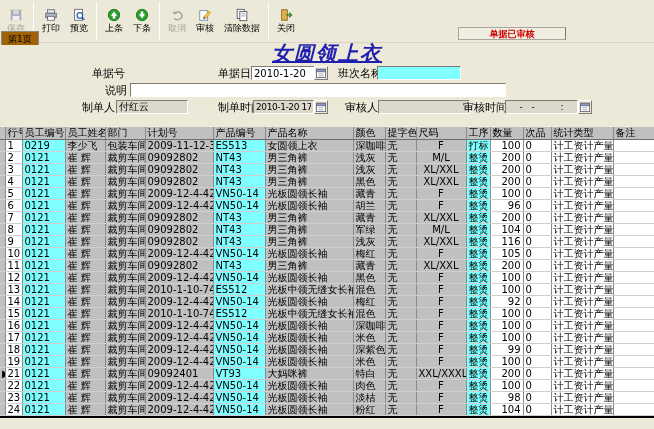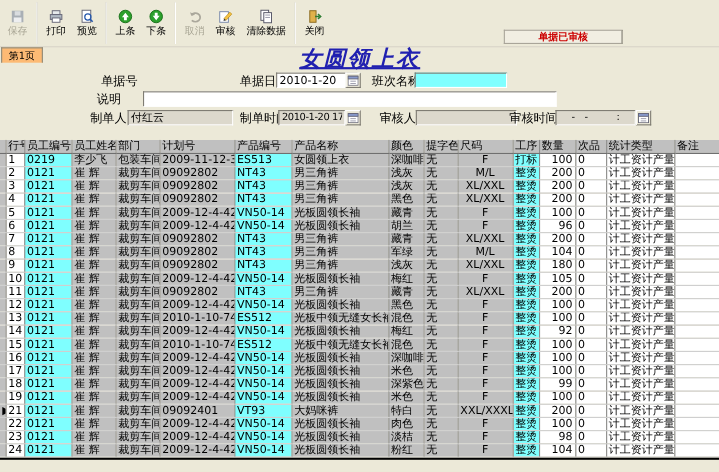--- a/index.html
+++ b/index.html
@@ -12,22 +12,22 @@
              display:flex; align-items:stretch; padding-left:2px;
              border-bottom:1px solid #D8D4C8; }
   .tbtn { display:flex; flex-direction:column; align-items:center; justify-content:center;
           padding:1px 5px; font-size:9px; color:#000; cursor:default; min-width:26px; }
   .tbtn svg { width:14px; height:14px; display:block; }
   .tbtn.disabled { color:#A8A594; }
   .tsep { width:1px; background:#ACA899; border-right:1px solid #fff; margin:2px 3px; }
 
   
   .tabrow { position:absolute; top:27px; left:0; width:654px; height:14px; }
-  .tab { position:absolute; left:1px; top:16px; height:14px; padding:1px 6px 0 6px;
-         background:#fdba74; border:1px solid #8C8A7C; border-bottom:none; font-size:9px; }
+  .tab { position:absolute; left:1px; top:4px; height:14px; padding:1px 6px 0 6px;
+         background:#a16207; border:1px solid #8C8A7C; border-bottom:none; font-size:9px; }
   .audit-badge { position:absolute; left:458px; top:0; width:108px; height:13px;
                  background:#F1EEE2; border:1px solid #A9A599; border-right-color:#7d7a6e;
                  color:#CC0000; font-size:9px; font-weight:bold; text-align:center; line-height:12px; }
 
   
   .title { position:absolute; top:40px; left:0; width:654px; text-align:center;
            font-family:"DejaVu Serif", serif; font-style:italic; font-weight:bold;
            font-size:20px; color:#2020B0; text-decoration:underline; letter-spacing:2px; }
 
   
@@ -155,25 +155,25 @@
     <svg viewBox="0 0 12 12">
         <rect x="0.5" y="1.5" width="11" height="10" fill="#fff" stroke="#667"></rect>
         <rect x="0.5" y="1.5" width="11" height="3" fill="#8899CC" stroke="#667"></rect>
         <line x1="3" y1="7" x2="9" y2="7" stroke="#99A"></line>
         <line x1="3" y1="9.5" x2="9" y2="9.5" stroke="#99A"></line>
       </svg>
   </button>
   <div class="lbl" style="left:338px; top:67px; width:46px;">班次名称</div>
   <input class="fld cyanf" style="left: 377px; top: 66px; width: 84px;" value="">
 
-  <div class="lbl" style="left:88px; top:84px; width:39px; ">说明</div>
+  <div class="lbl" style="left:88px; top:84px; width:39px; text-align:right;">说明</div>
   <input class="fld white" style="left: 130px; top: 83px; width: 376px;" value="">
 
   <div class="lbl" style="left:82px; top:101px; width:36px;">制单人</div>
-  <input class="fld gray" style="left: 116px; top: 100px; width: 96px;" readonly="" value="付红云">
+  <input class="fld gray" style="left: 116px; top: 100px; width: 72px;" readonly="" value="付红云">
   <div class="lbl" style="left:218px; top:101px; width:46px;">制单时间</div>
   <input class="fld gray" style="left: 253px; top: 100px; width: 61px; font-size: 9px; letter-spacing: -0.4px;" readonly="" value="2010-1-20 17:05:">
   <button class="calbtn" style="left:314px; top:100px;">
     <svg viewBox="0 0 12 12">
         <rect x="0.5" y="1.5" width="11" height="10" fill="#fff" stroke="#667"></rect>
         <rect x="0.5" y="1.5" width="11" height="3" fill="#8899CC" stroke="#667"></rect>
         <line x1="3" y1="7" x2="9" y2="7" stroke="#99A"></line>
         <line x1="3" y1="9.5" x2="9" y2="9.5" stroke="#99A"></line>
       </svg>
   </button>
@@ -381,21 +381,21 @@
             <td class="cy">0121</td>
             <td class="gy">崔  辉</td>
             <td class="gy">裁剪车间</td>
             <td class="gy">09092802</td>
             <td class="cy">NT43</td>
             <td class="gy">男三角裤</td>
             <td class="gy">浅灰</td>
             <td class="gy">无</td>
             <td class="gy c">XL/XXL</td>
             <td class="cy">整烫</td>
-            <td class="w r">180</td>
+            <td class="w r">116</td>
             <td class="w">0</td>
             <td class="w">计工资计产量</td>
             <td class="w"></td>
           </tr>
           <tr>
             <td class="sel"></td>
             <td class="w">10</td>
             <td class="cy">0121</td>
             <td class="gy">崔  辉</td>
             <td class="gy">裁剪车间</td>

